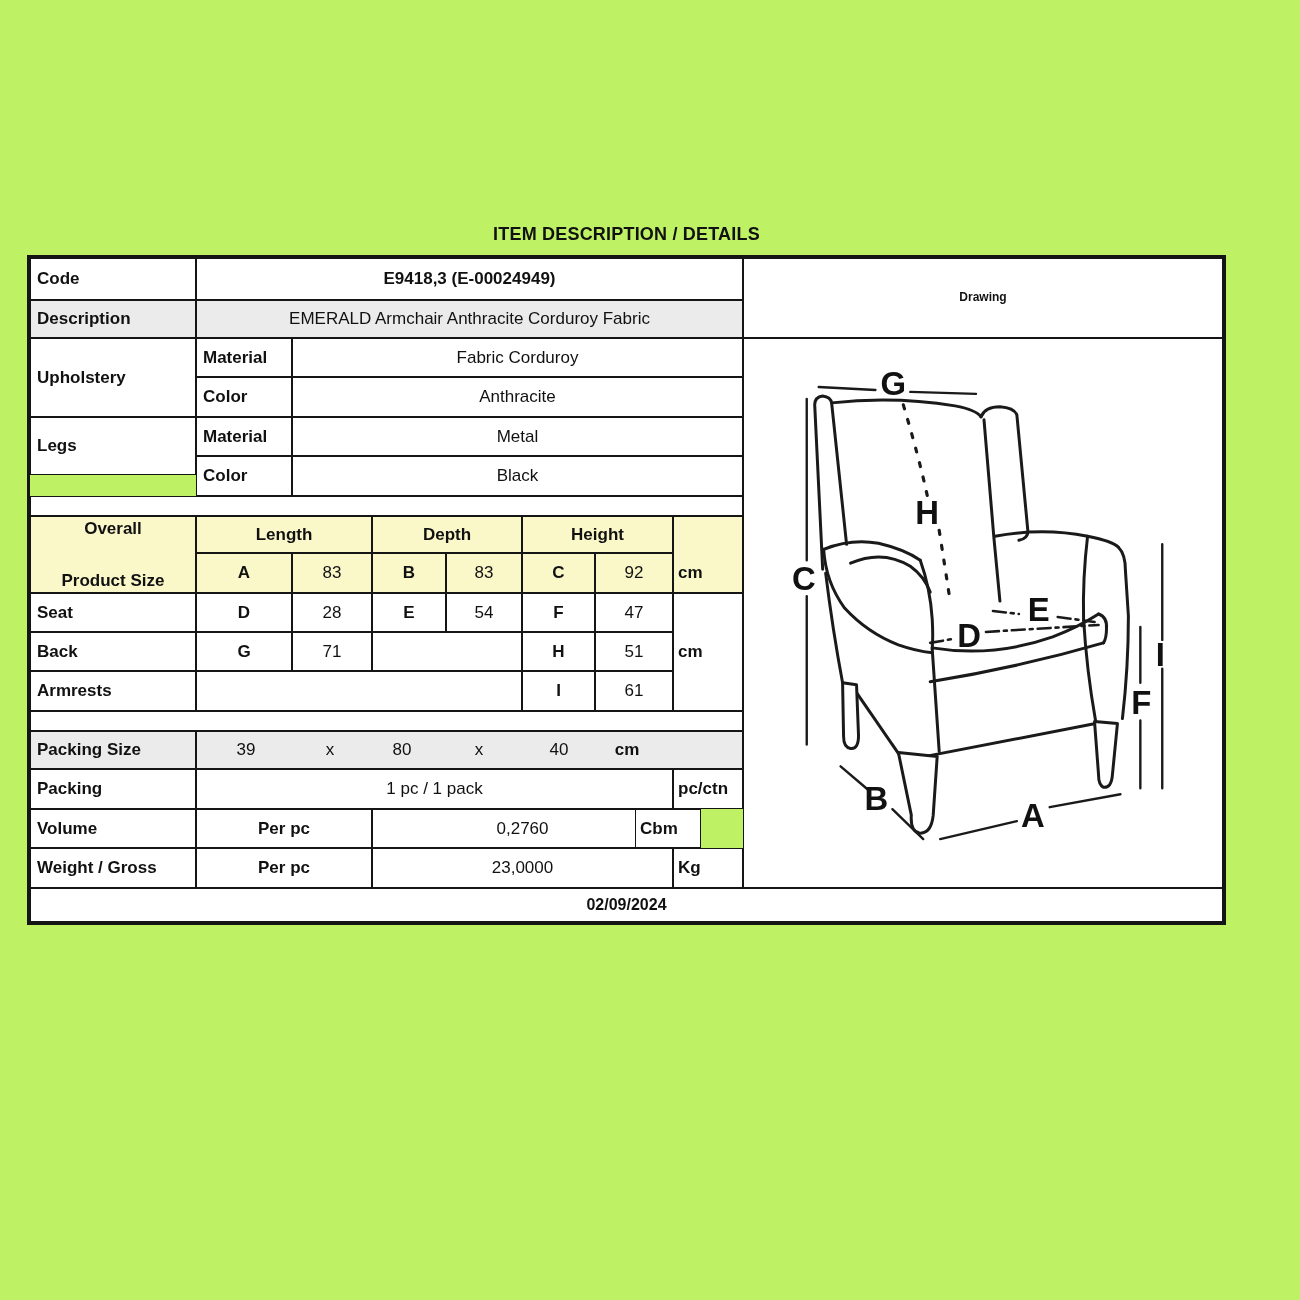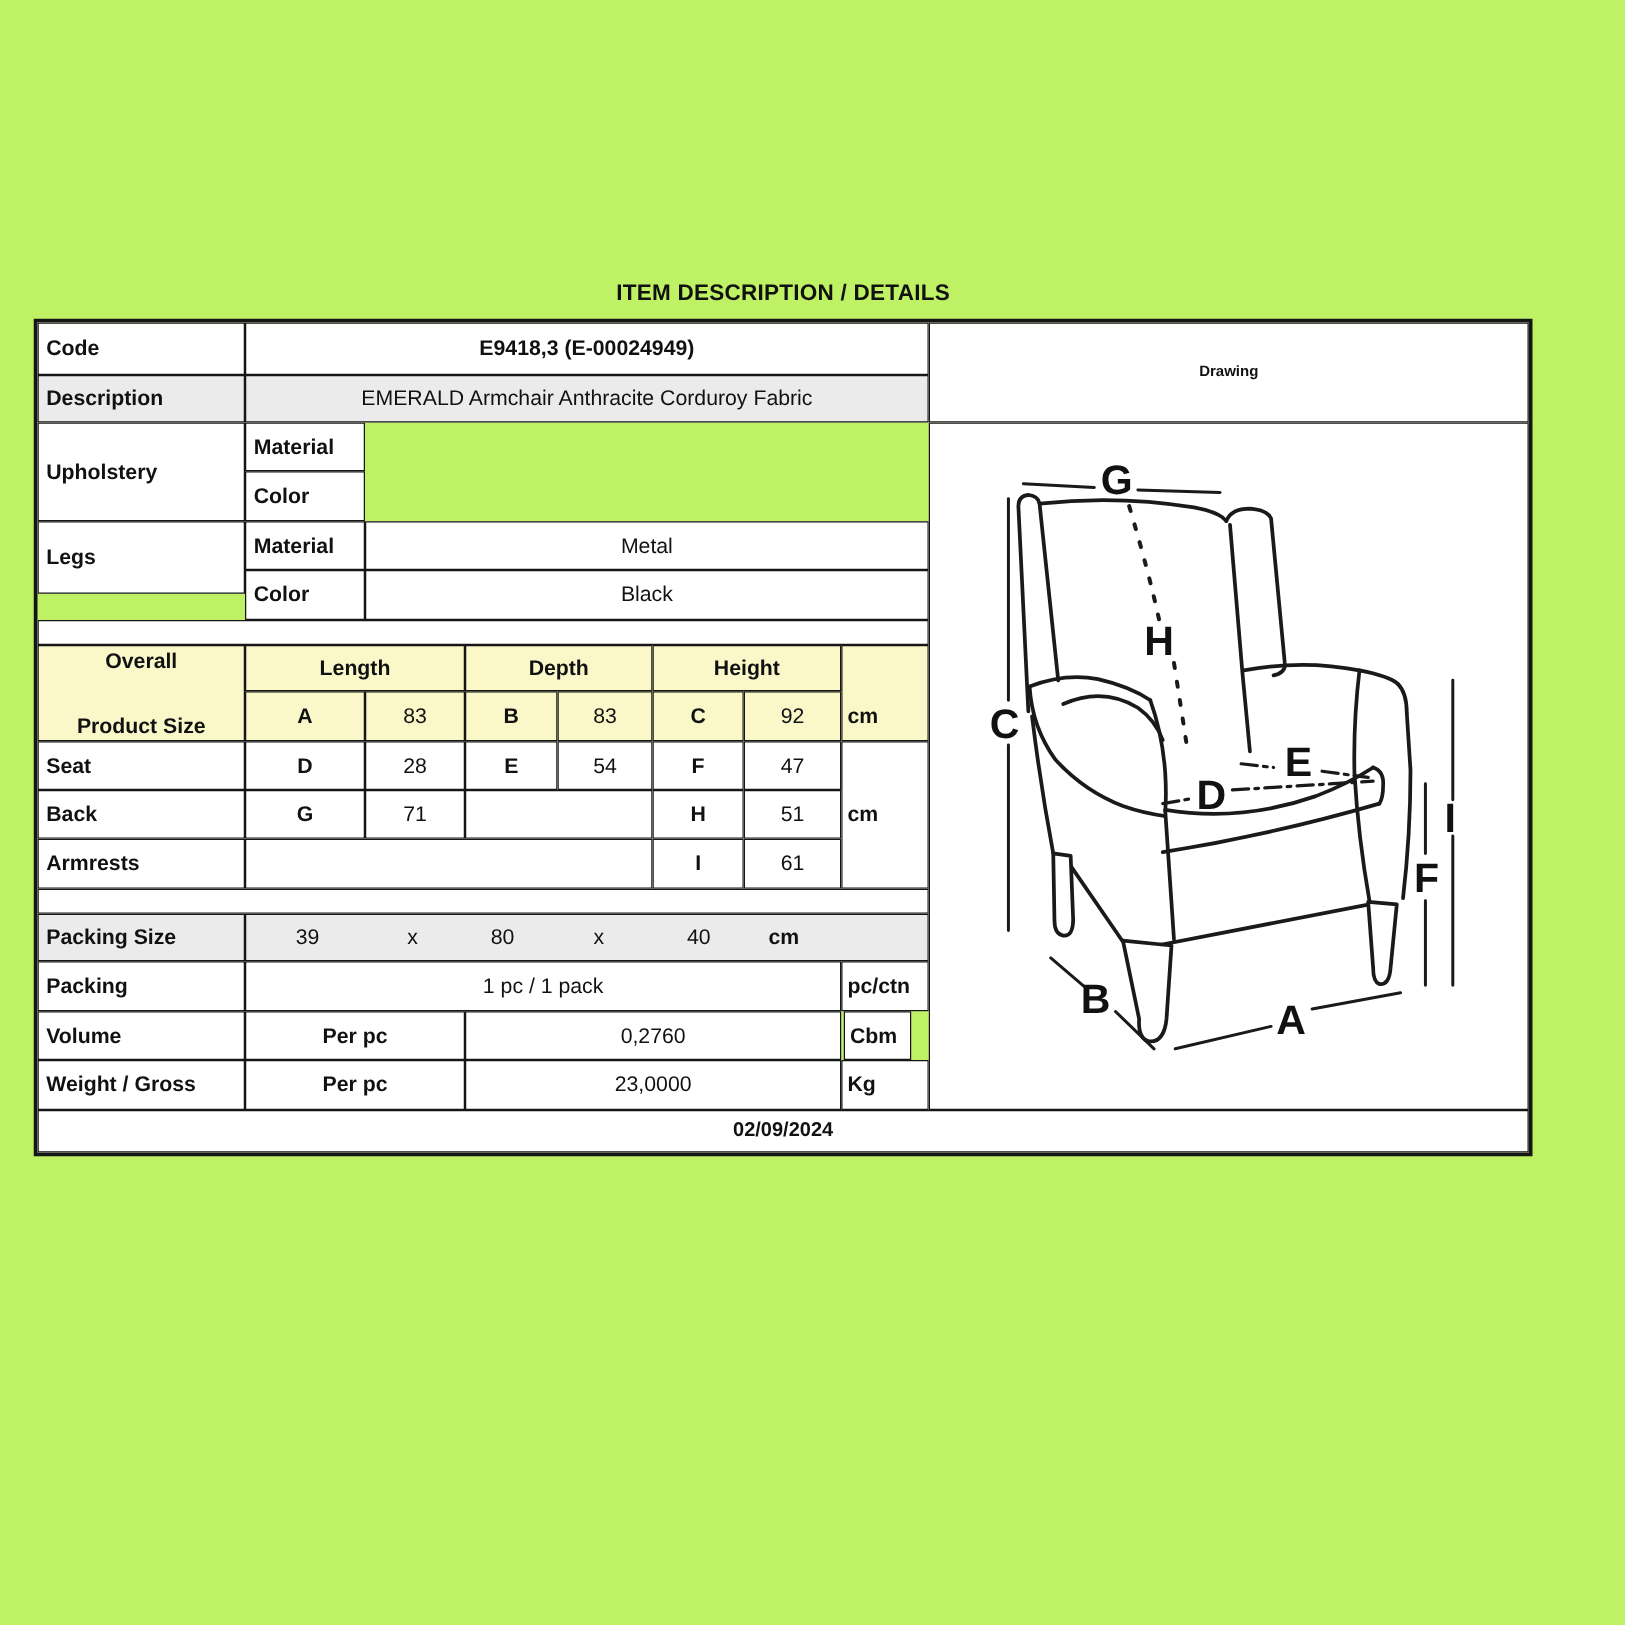--- a/index.html
+++ b/index.html
@@ -41,21 +41,23 @@
   <div id="spec-table">
 
     <div class="cell lab" style="left:0;top:0;width:166px;height:42px">Code</div>
     <div class="cell" style="left:166px;top:0;width:547px;height:42px">E9418,3 (E-00024949)</div>
 
     <div class="cell lab gy" style="left:0;top:42px;width:166px;height:38px">Description</div>
     <div class="cell reg gy" style="left:166px;top:42px;width:547px;height:38px">EMERALD Armchair Anthracite Corduroy Fabric</div>
 
     <div class="cell lab" style="left:0;top:80px;width:166px;height:79px">Upholstery</div>
     <div class="cell lab" style="left:166px;top:80px;width:96px;height:39px">Material</div>
+    <div class="cell reg" style="left:262px;top:80px;width:451px;height:39px">Fabric Corduroy</div>
     <div class="cell lab" style="left:166px;top:119px;width:96px;height:40px">Color</div>
+    <div class="cell reg" style="left:262px;top:119px;width:451px;height:40px">Anthracite</div>
 
     <div class="cell lab" style="left:0;top:159px;width:166px;height:58px">Legs</div>
     <div class="cell lab" style="left:166px;top:159px;width:96px;height:39px">Material</div>
     <div class="cell reg" style="left:262px;top:159px;width:451px;height:39px">Metal</div>
     <div class="cell lab" style="left:166px;top:198px;width:96px;height:40px">Color</div>
     <div class="cell reg" style="left:262px;top:198px;width:451px;height:40px">Black</div>
 
     <div class="cell" style="left:0;top:238px;width:713px;height:20px"></div>
 
     <div class="cell twoline yl" style="left:0;top:258px;width:166px;height:77px">
@@ -107,21 +109,21 @@
       <span style="width:56px">cm</span>
     </div>
 
     <div class="cell lab" style="left:0;top:511px;width:166px;height:40px">Packing</div>
     <div class="cell reg" style="left:166px;top:511px;width:477px;height:40px">1 pc / 1 pack</div>
     <div class="cell unit" style="left:643px;top:511px;width:70px;height:40px">pc/ctn</div>
 
     <div class="cell lab" style="left:0;top:551px;width:166px;height:39px">Volume</div>
     <div class="cell" style="left:166px;top:551px;width:176px;height:39px">Per pc</div>
     <div class="cell reg" style="left:342px;top:551px;width:301px;height:39px">0,2760</div>
-    <div class="cell unit" style="left:645px;top:551px;width:54px;height:39px">Cbm</div>
+    <div class="cell unit" style="left:605px;top:551px;width:66px;height:39px">Cbm</div>
 
     <div class="cell lab" style="left:0;top:590px;width:166px;height:40px">Weight / Gross</div>
     <div class="cell" style="left:166px;top:590px;width:176px;height:40px">Per pc</div>
     <div class="cell reg" style="left:342px;top:590px;width:301px;height:40px">23,0000</div>
     <div class="cell unit" style="left:643px;top:590px;width:70px;height:40px">Kg</div>
 
     <div class="cell" style="left:0;top:630px;width:1193px;height:34px;font-size:16px">02/09/2024</div>
 
     <div class="cell" style="left:713px;top:0;width:480px;height:80px;font-size:12px">Drawing</div>
     <div class="cell drawingcell" style="left:713px;top:80px;width:480px;height:550px">

